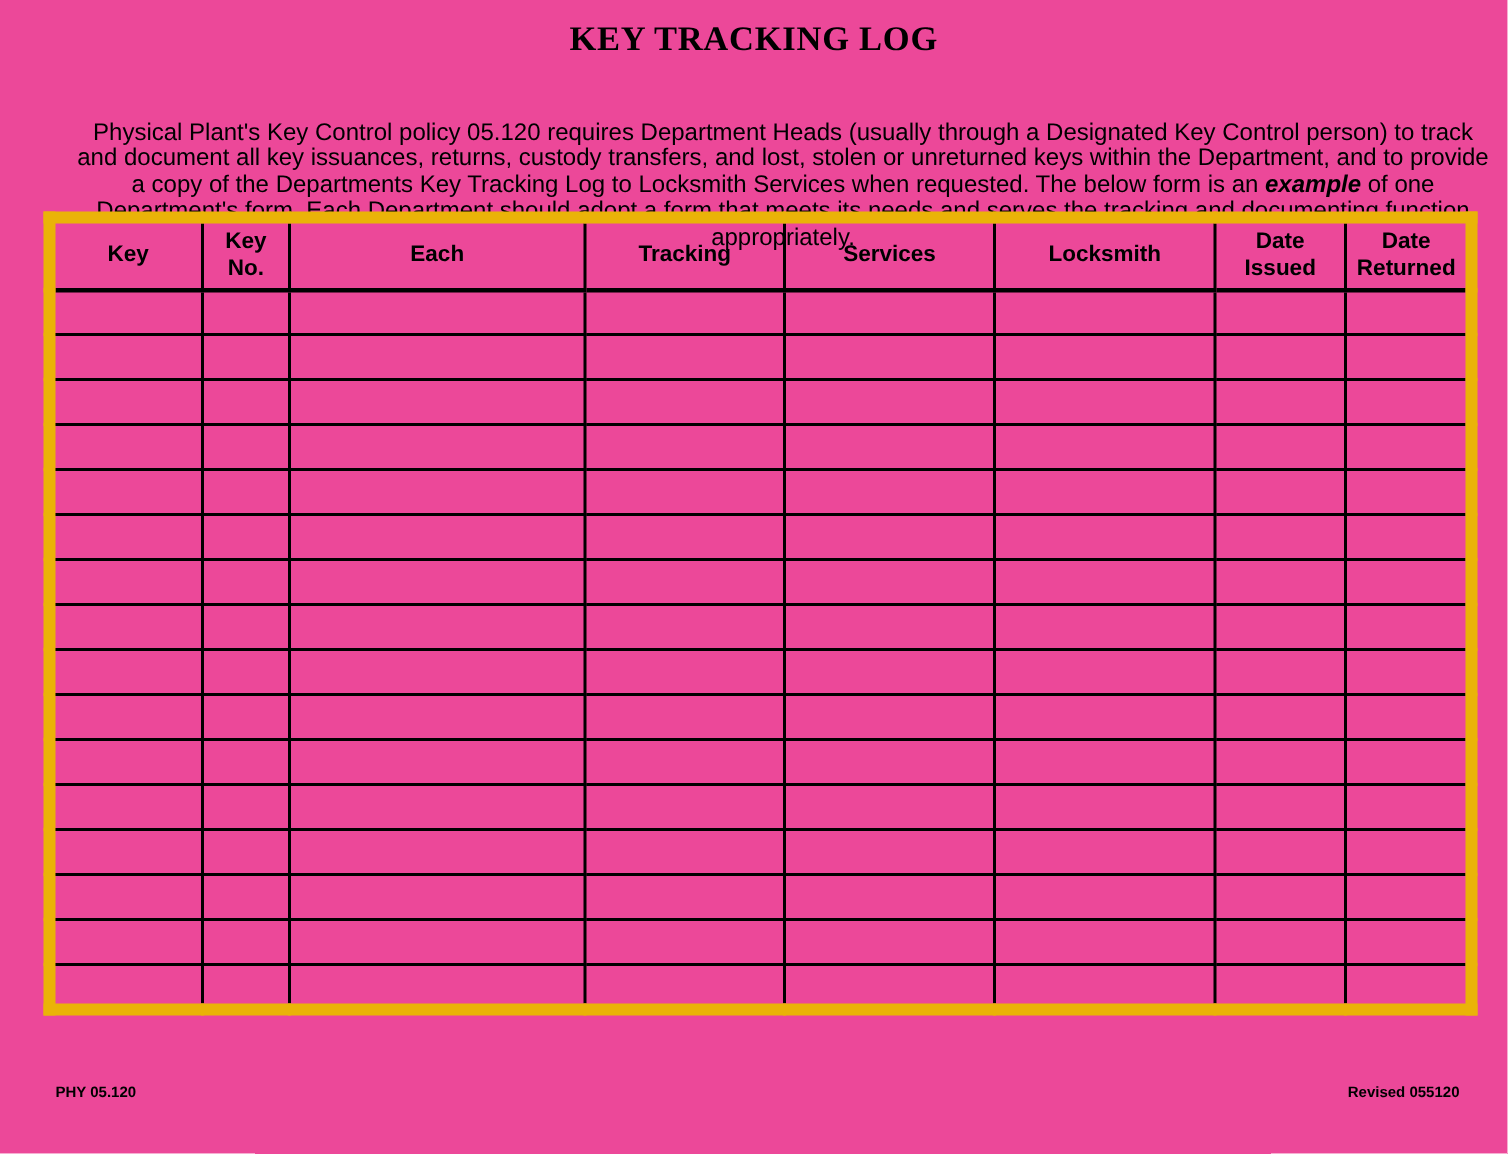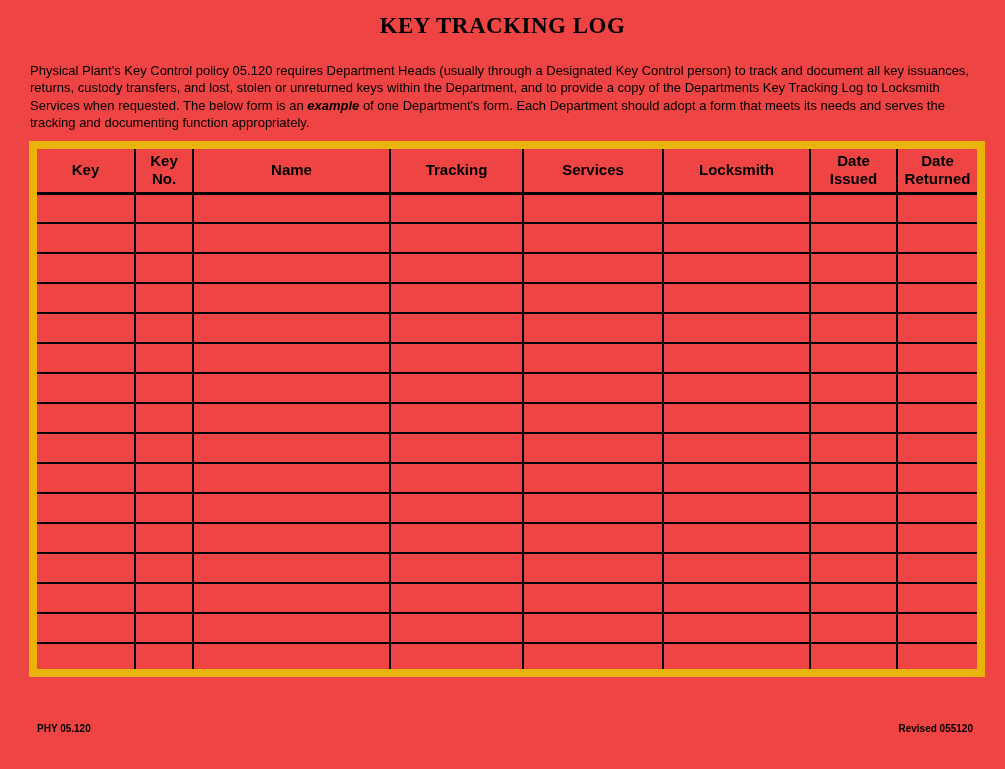--- a/index.html
+++ b/index.html
@@ -7,44 +7,44 @@
     margin: 0;
     padding: 0;
     background: #ffffff;
     font-family: "Liberation Sans", sans-serif;
     color: #000000;
   }
   .page {
     position: relative;
     width: 1005px;
     height: 769px;
-    background: #ef4444;
+    background: #ec4899;
     overflow: hidden;
   }
   .title {
     position: absolute;
     top: 13px;
     left: 0;
     width: 100%;
     margin: 0;
     text-align: center;
     font-family: "Liberation Serif", serif;
     font-size: 23px;
     font-weight: bold;
     letter-spacing: 0.5px;
   }
   .intro {
     position: absolute;
     left: 30px;
     top: 62px;
     width: 948px;
-    margin: 0;
-    font-size: 13px;
+    margin: 18px;
+    font-size: 16px;
     line-height: 17.4px;
-    text-align: left;
+    text-align: center;
   }
   .intro .em {
     font-weight: bold;
     font-style: italic;
   }
   table.log-table {
     position: absolute;
     left: 29px;
     top: 141px;
     width: 948px;
@@ -100,21 +100,21 @@
       <col style="width:140px">
       <col style="width:147px">
       <col style="width:87px">
       <col style="width:84px">
     </colgroup>
     <thead>
       <tr>
           <th>Key</th>
           <th>Key
 No.</th>
-          <th>Name</th>
+          <th>Each</th>
           <th>Tracking</th>
           <th>Services</th>
           <th>Locksmith</th>
           <th>Date
 Issued</th>
           <th>Date
 Returned</th>
         </tr>
     </thead>
     <tbody>

